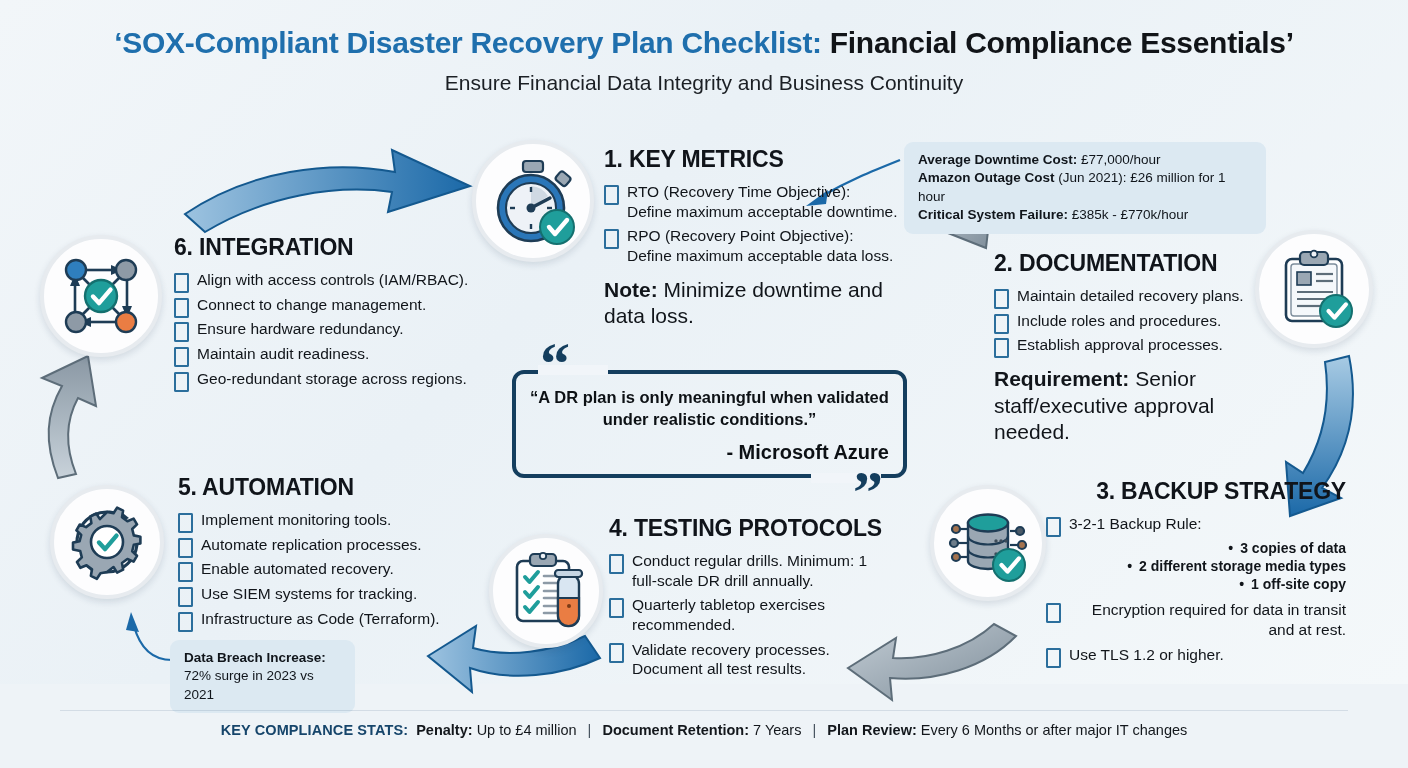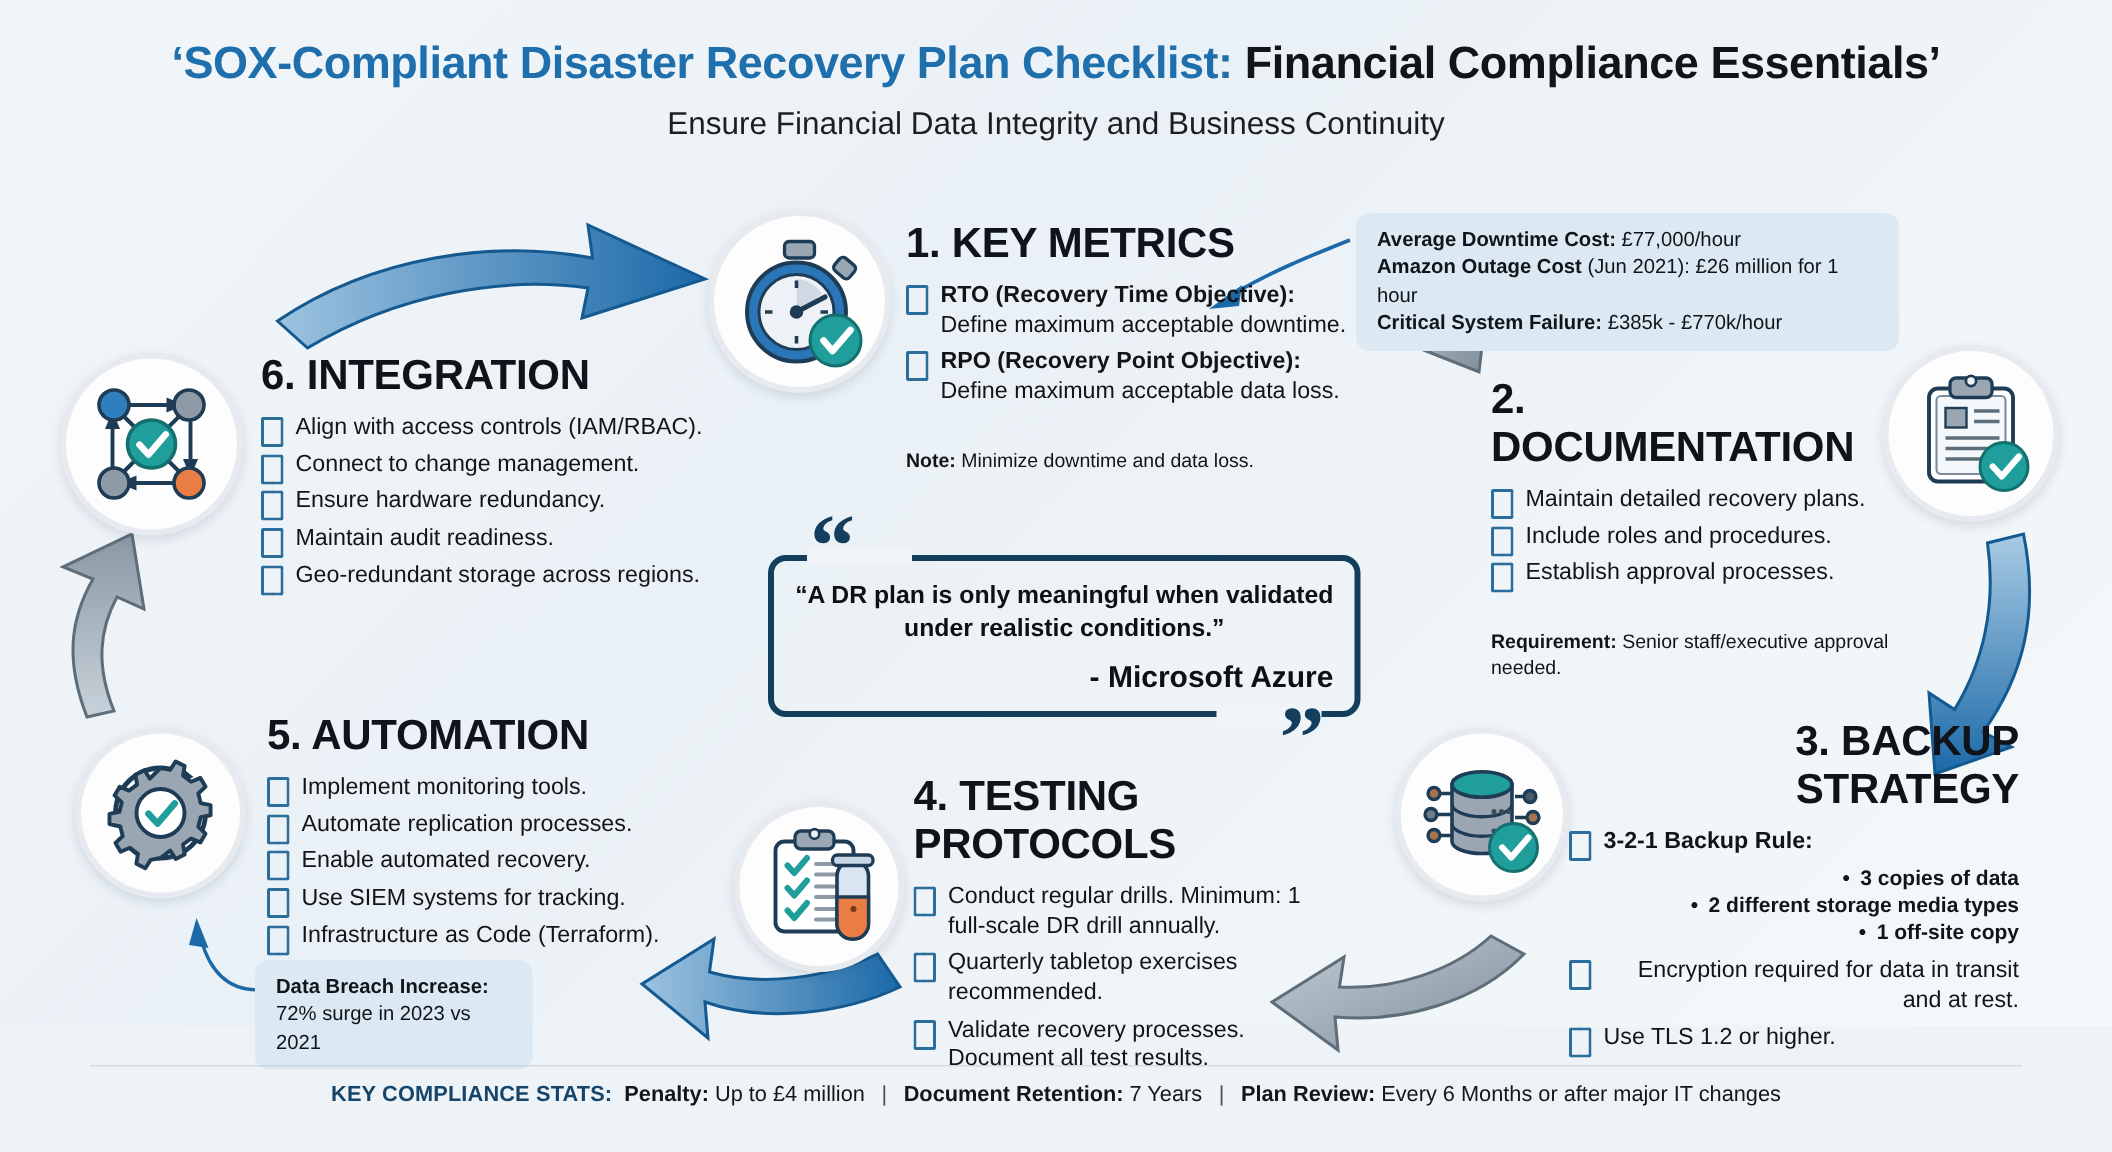--- a/index.html
+++ b/index.html
@@ -17,35 +17,35 @@
 
   
   .hdr { position: absolute; top: 26px; left: 0; width: 1408px; text-align: center; }
   .hdr h1 { font-size: 30px; font-weight: bold; letter-spacing: -0.3px; line-height: 1.1; }
   .t-blue { color: #1f6fad; }
   .t-dark { color: #111418; }
   .hdr h2 { font-size: 21px; font-weight: normal; color: #1b1f24; margin-top: 12px; }
 
   
   .sec { position: absolute; }
-  .sec-title { font-size: 28px; font-weight: bold; color: #10141a; letter-spacing: -0.2px; margin-bottom: 9px; }
+  .sec-title { font-size: 23px; font-weight: bold; color: #10141a; letter-spacing: -0.2px; margin-bottom: 9px; }
   .chk { display: flex; align-items: flex-start; margin-bottom: 5px; }
   .cbox {
     flex: 0 0 auto; width: 15px; height: 16px; margin-right: 8px; margin-top: 3px;
     position: relative;
   }
   .cbox::before, .cbox::after {
     content: ""; position: absolute; top: 0; width: 6px; height: 16px;
     border: 2px solid #2b6e9c;
   }
   .cbox::before { left: 0; border-right: none; border-radius: 2px 0 0 2px; }
   .cbox::after { right: 0; border-left: none; border-radius: 0 2px 2px 0; }
   .chk-txt { font-size: 15.5px; color: #11151a; line-height: 1.27; }
-  .chk-txt b { font-weight: bold; }
-  .note { font-size: 13px; color: #11151a; line-height: 1.27; margin-top: 28px; }
+  .chk-txt b { font-weight: normal; }
+  .note { font-size: 21px; color: #11151a; line-height: 1.27; margin-top: 11px; }
   .note b { font-weight: bold; }
   .sub { list-style: none; margin: 2px 0 2px 12px; }
   .sub li { font-size: 14px; line-height: 1.3; color: #11151a; font-weight: bold; }
   .sub li::before { content: "•"; margin-right: 7px; }
 
   
   .callout {
     position: absolute; background: #dce9f2; border-radius: 9px;
     padding: 9px 14px; font-size: 13.5px; line-height: 1.37; color: #10151b;
   }

